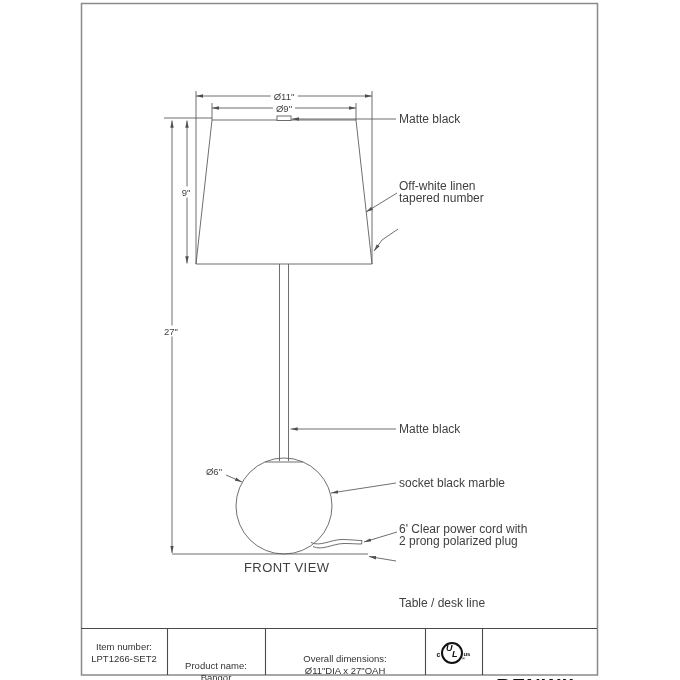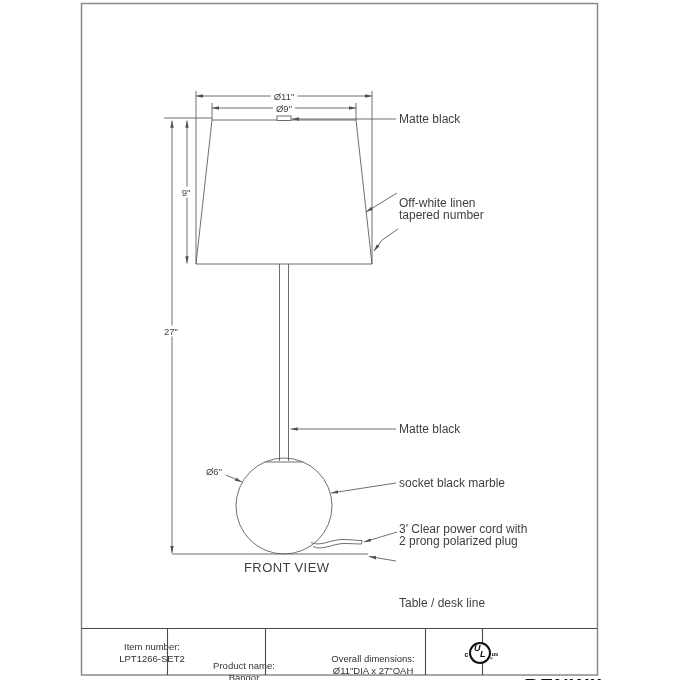--- a/index.html
+++ b/index.html
@@ -18,21 +18,21 @@
     white-space:nowrap;
   }
   .bulb-block { line-height:11.4px; }
   .view-title {
     position:absolute; left:244px; top:560px; width:80px; text-align:center;
     font-size:13px; letter-spacing:0.4px; color:#3f3f3f; white-space:nowrap;
   }
   .cell {
     position:absolute; top:628px; height:49px;
     display:flex; flex-direction:column; align-items:center; justify-content:center;
-    text-align:center; font-size:9.5px; line-height:11.8px; color:#333333;padding-left:28px;
+    text-align:center; font-size:9.5px; line-height:11.8px; color:#333333;
   }
   .ul-wrap {
     display:flex; flex-direction:row; align-items:flex-end; justify-content:center;
   }
   .ul-c { font-size:7px; font-weight:bold; color:#111; margin:0 0.5px 3px 0; }
   .ul-us { font-size:6px; font-weight:bold; color:#111; margin:0 0 3px 0.5px; }
   .ul-circle {
     position:relative; width:18px; height:18px; border:2px solid #111111;
     border-radius:50%; background:#fff; font-style:italic; font-weight:bold; color:#111;
   }
@@ -116,32 +116,32 @@
   </svg>
 
   <span class="dim" style="left:284px; top:96px;">Ø11"</span>
   <span class="dim" style="left:284px; top:108px;">Ø9"</span>
   <span class="dim" style="left:186px; top:192px;">9"</span>
   <span class="dim" style="left:171px; top:331px;">27"</span>
   <span class="dim" style="left:214px; top:471px;">Ø6"</span>
 
   <div class="lbl" style="left:399px; top:113px;">Matte black</div>
 
-  <div class="lbl" style="left:399px; top:197px;">
+  <div class="lbl" style="left:399px; top:180px;">
     <div>Off-white linen</div>
     <div>tapered number</div>
   </div>
 
 
   <div class="lbl" style="left:399px; top:423px;">Matte black</div>
 
   <div class="lbl" style="left:399px; top:477px;">socket black marble</div>
 
   <div class="lbl" style="left:399px; top:523px;">
-    <div>3' Clear power cord with</div>
+    <div>6' Clear power cord with</div>
     <div>2 prong polarized plug</div>
   </div>
 
   <div class="lbl" style="left:399px; top:555px;margin-top:42px;">Table / desk line</div>
 
   <div class="view-title">FRONT VIEW</div>
 
   <div class="cell" style="left:81px; width:86px;">
     <div>Item number:</div>
     <div>LPT1266-SET2</div>

